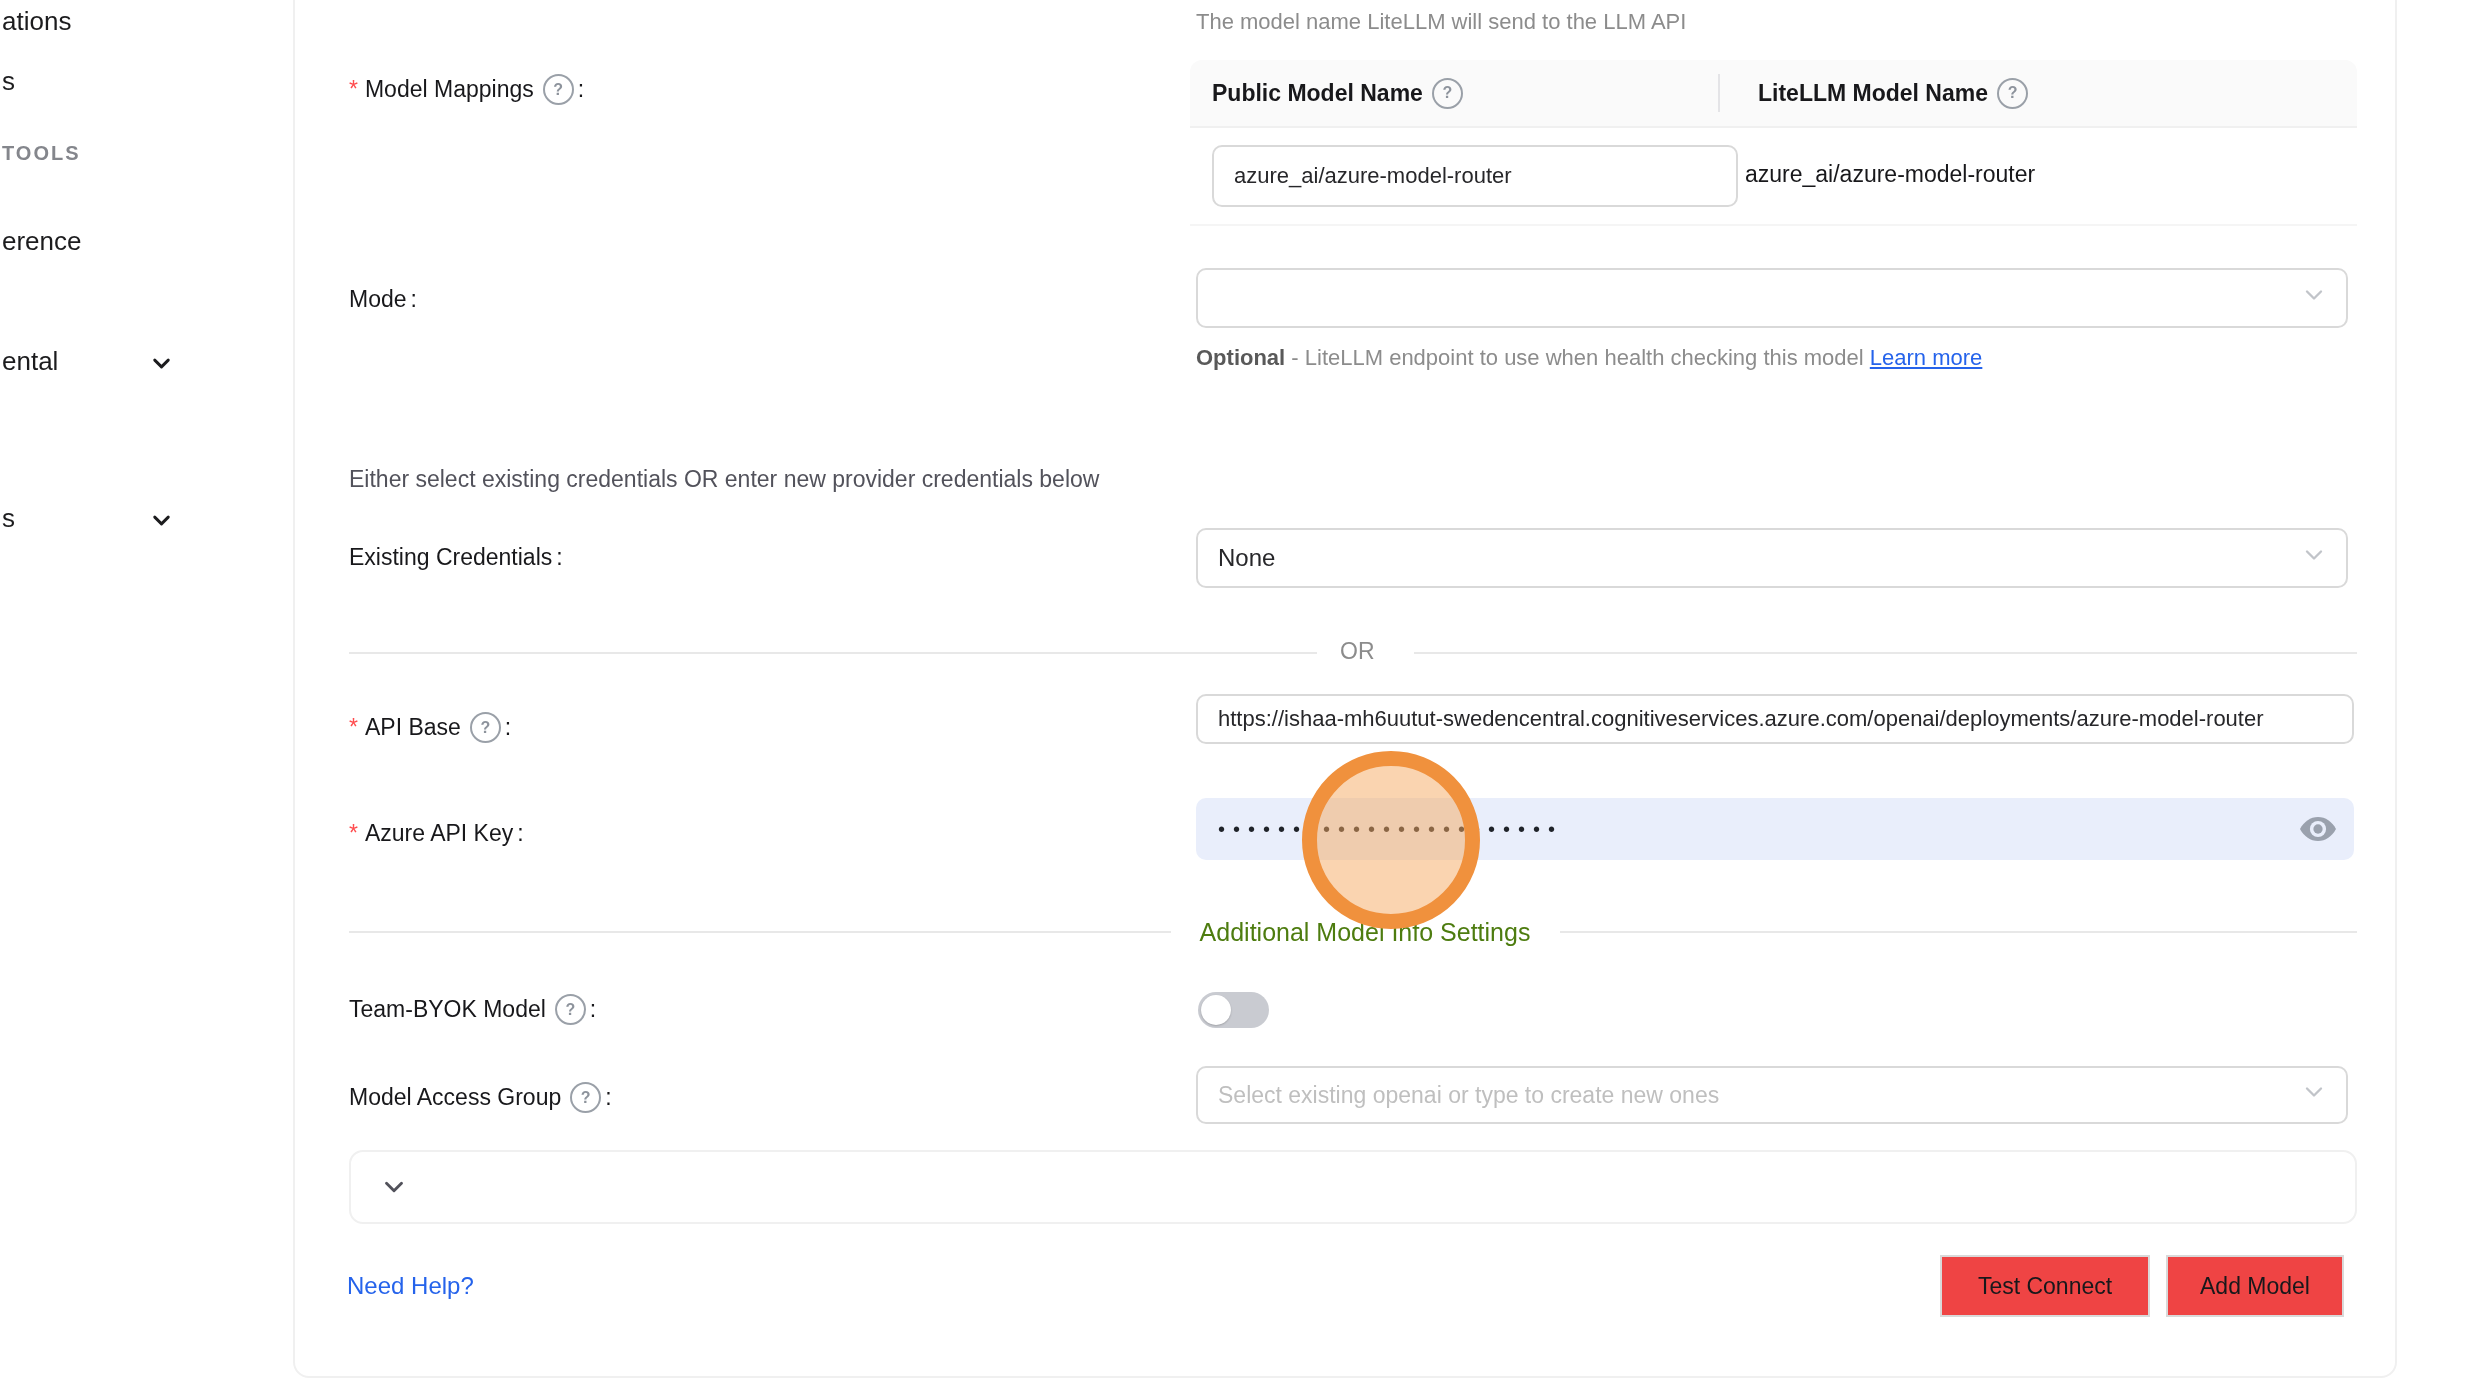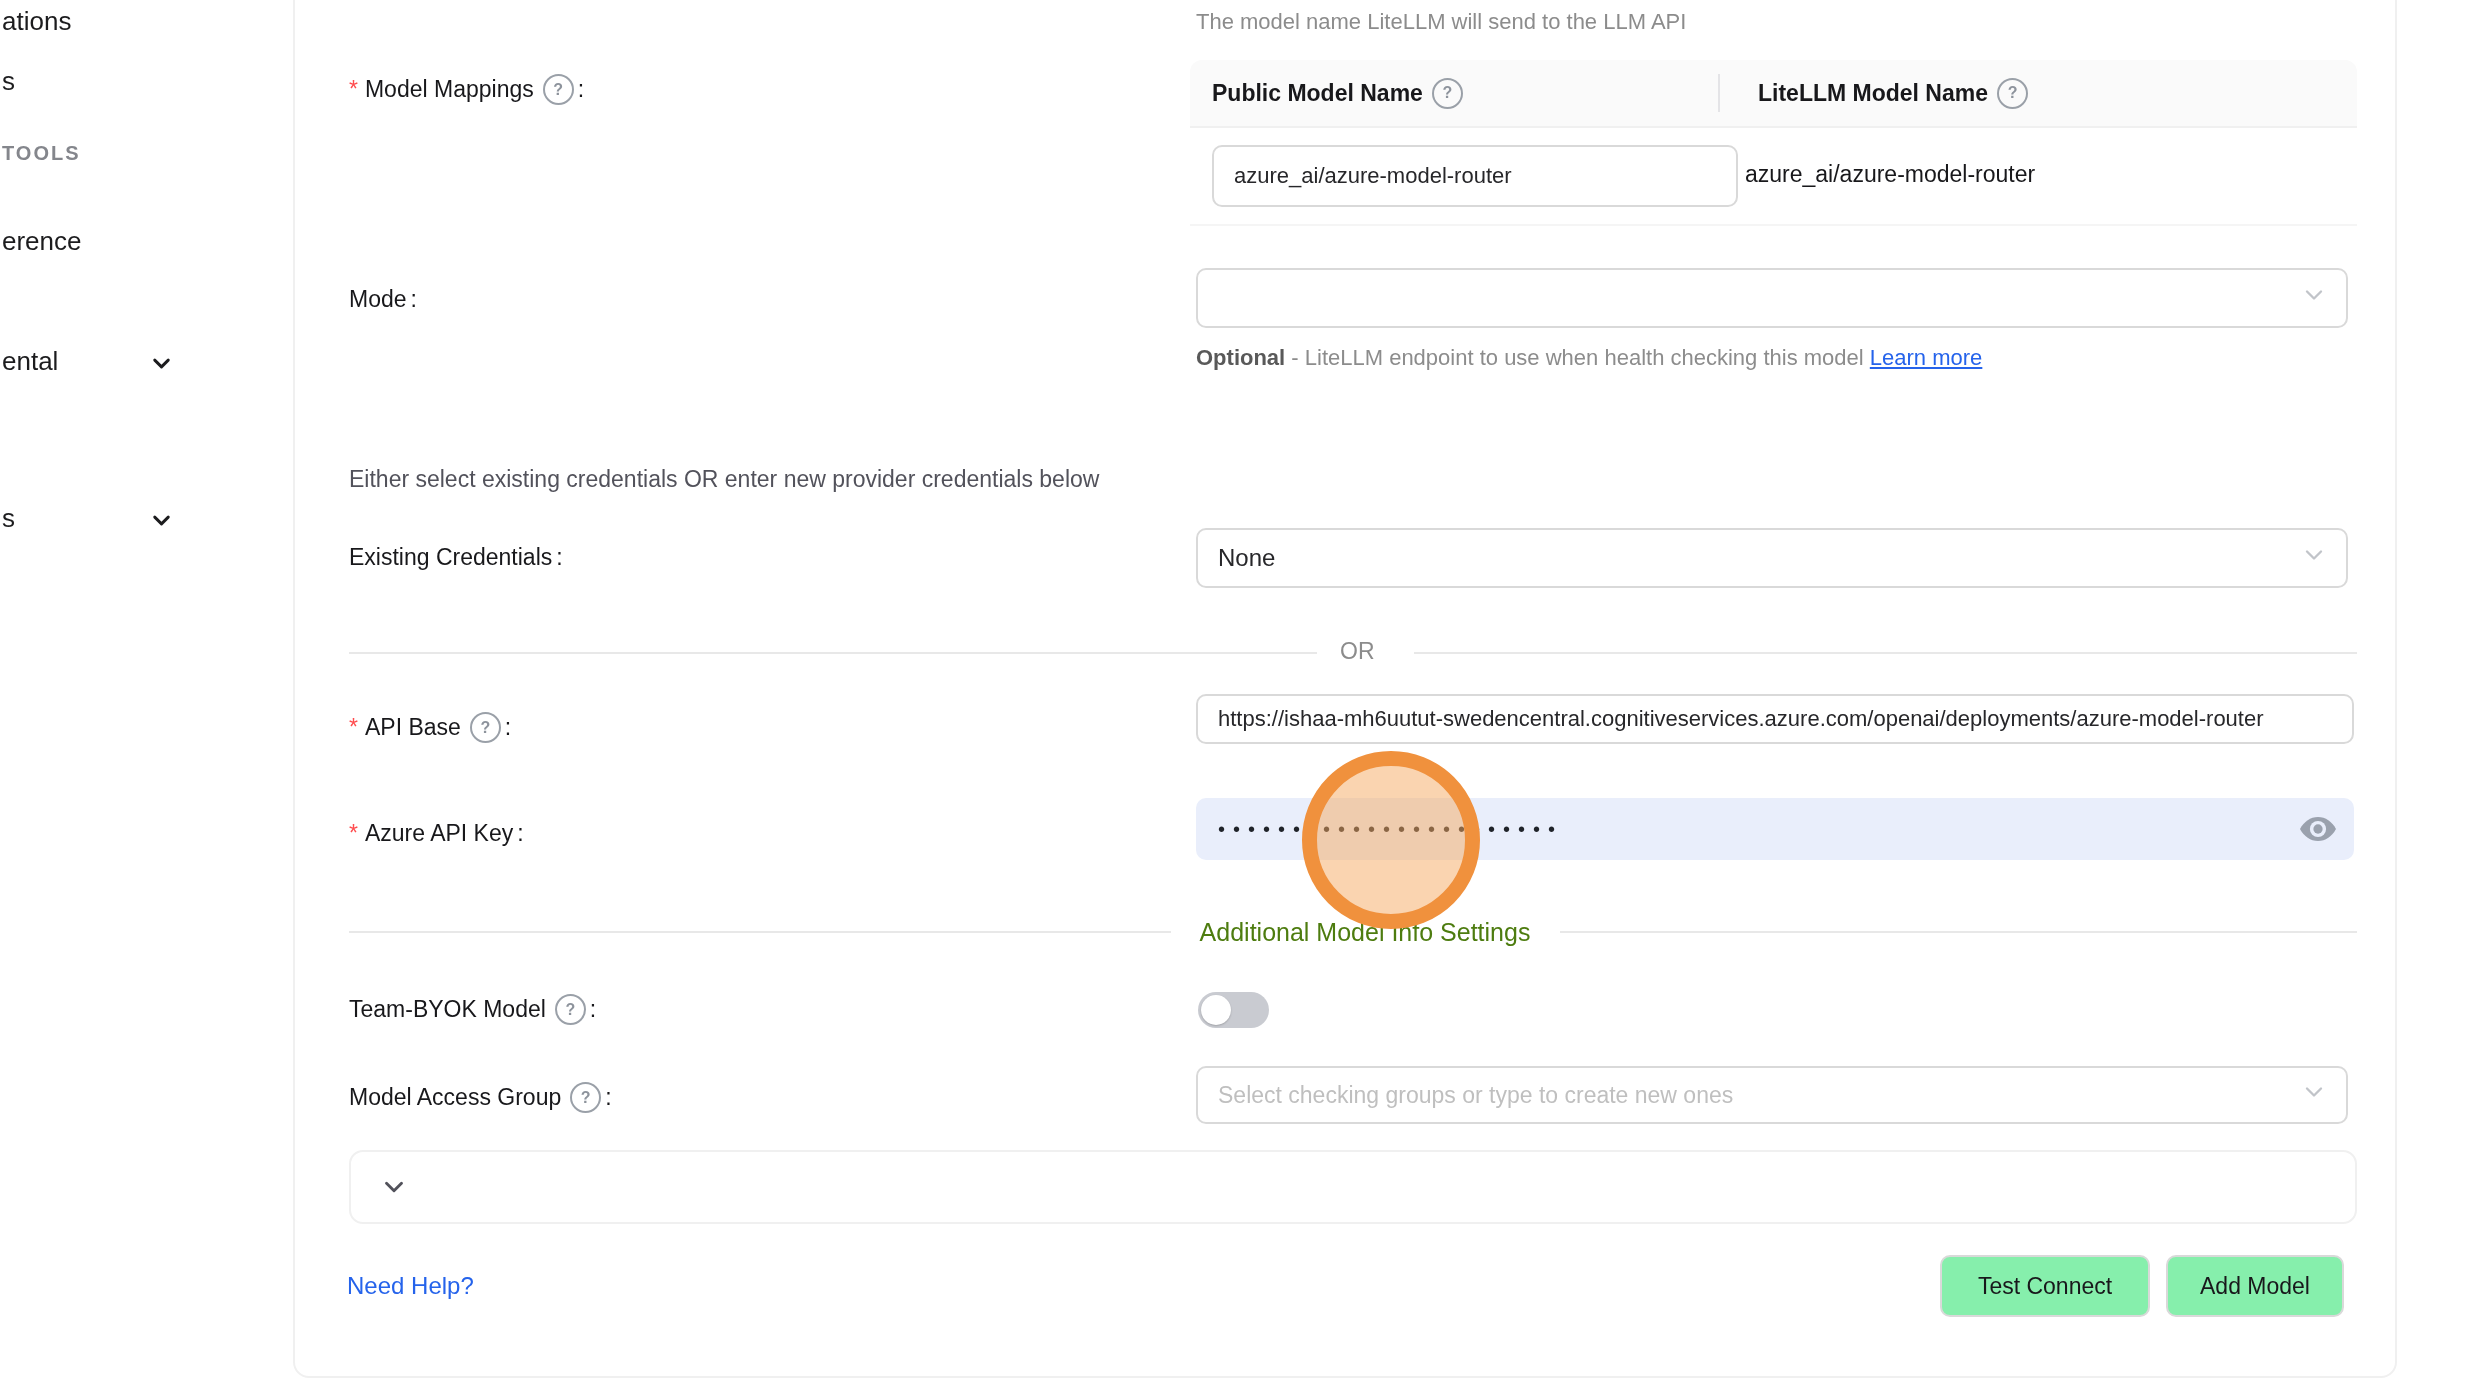--- a/index.html
+++ b/index.html
@@ -30,21 +30,21 @@
   
   .tbl{position:absolute;left:1190px;top:60px;width:1167px;}
   .tbl-head{display:flex;height:66px;background:#fafafa;border-bottom:2px solid #f0f0f0;
             border-radius:12px 12px 0 0;align-items:center;position:relative;}
   .tbl-head .th{display:flex;align-items:center;font-size:23px;font-weight:700;color:#18181b;}
   .th-sep{position:absolute;left:528px;top:14px;height:38px;width:2px;background:#e4e4e7;}
   .tbl-row{position:relative;height:96px;border-bottom:2px solid #f5f5f5;}
   
   .divline{position:absolute;height:2px;background:#e8e8e8;}
   
-  .btn{position:absolute;background:#86efac;border:2px solid #d9d9d9;border-radius:10px;
+  .btn{position:absolute;background:#ef4444;border:2px solid #d9d9d9;border-radius:0;
        display:flex;align-items:center;justify-content:center;
        font-size:23px;color:#18181b;box-sizing:border-box;cursor:pointer;}
   .link{color:#2563eb;}
   
   .toggle{position:absolute;left:1198px;top:992px;width:71px;height:36px;
           background:#c9cbd1;border-radius:18px;}
   .toggle .knob{position:absolute;left:3px;top:3px;width:30px;height:30px;
                 background:#fff;border-radius:50%;box-shadow:0 1px 2px rgba(0,0,0,.2);}
   
   .pwd{position:absolute;left:1196px;top:798px;width:1158px;height:62px;background:#e9eefb;
@@ -203,21 +203,21 @@
   </div>
 
 <div class="row-label abs" style="left:349px;top:1082px">
   <span>Model Access Group</span>
   <span class="qicon">
       <span>?</span>
     </span>
   <span class="colon">:</span>
 </div>
 <div class="field" style="left:1196px;top:1066px;width:1152px;height:58px">
-  <span class="placeholder">Select checking groups or type to create new ones</span>
+  <span class="placeholder">Select existing openai or type to create new ones</span>
   <span class="sel-chevron">
     <svg width="28" height="28" viewBox="0 0 24 24" fill="none" stroke="#c1c4c9" stroke-width="2" stroke-linecap="round" stroke-linejoin="round">
         <polyline points="6 9 12 15 18 9"></polyline>
       </svg>
   </span>
 </div>
 
 <div class="panel">
   <span style="display:flex">
     <svg width="30" height="30" viewBox="0 0 24 24" fill="none" stroke="#52525b" stroke-width="2.3" stroke-linecap="round" stroke-linejoin="round">

